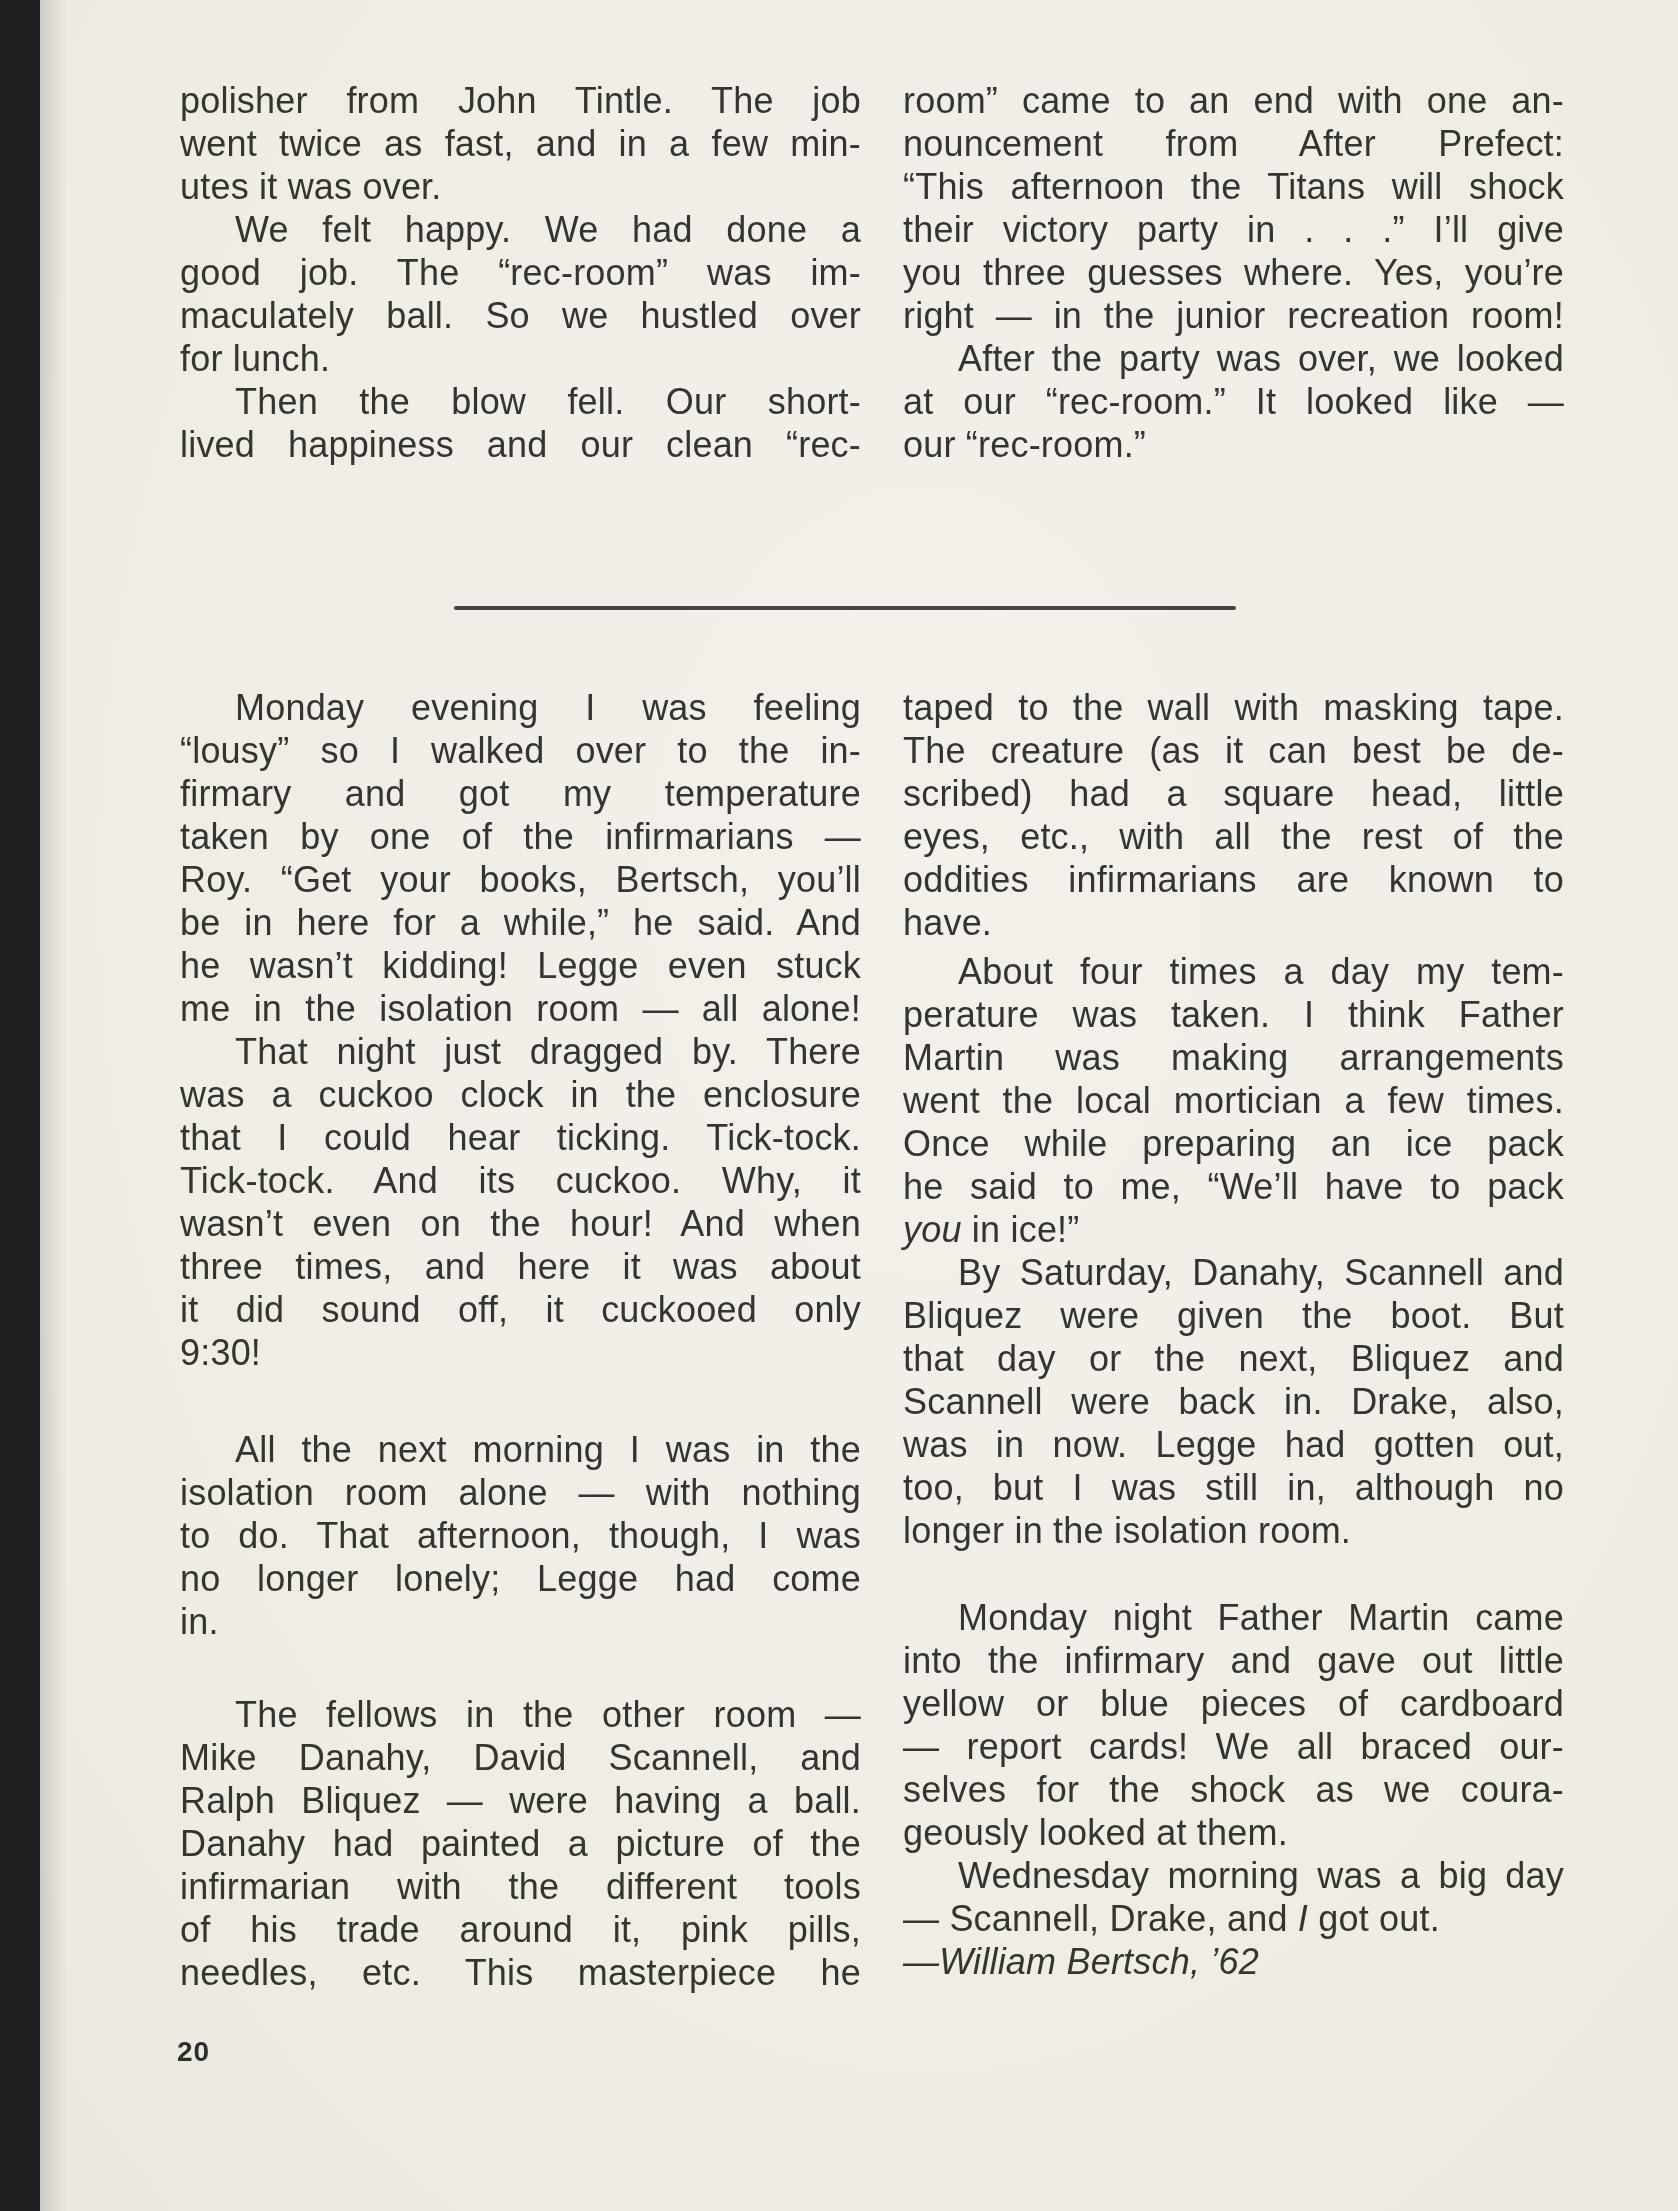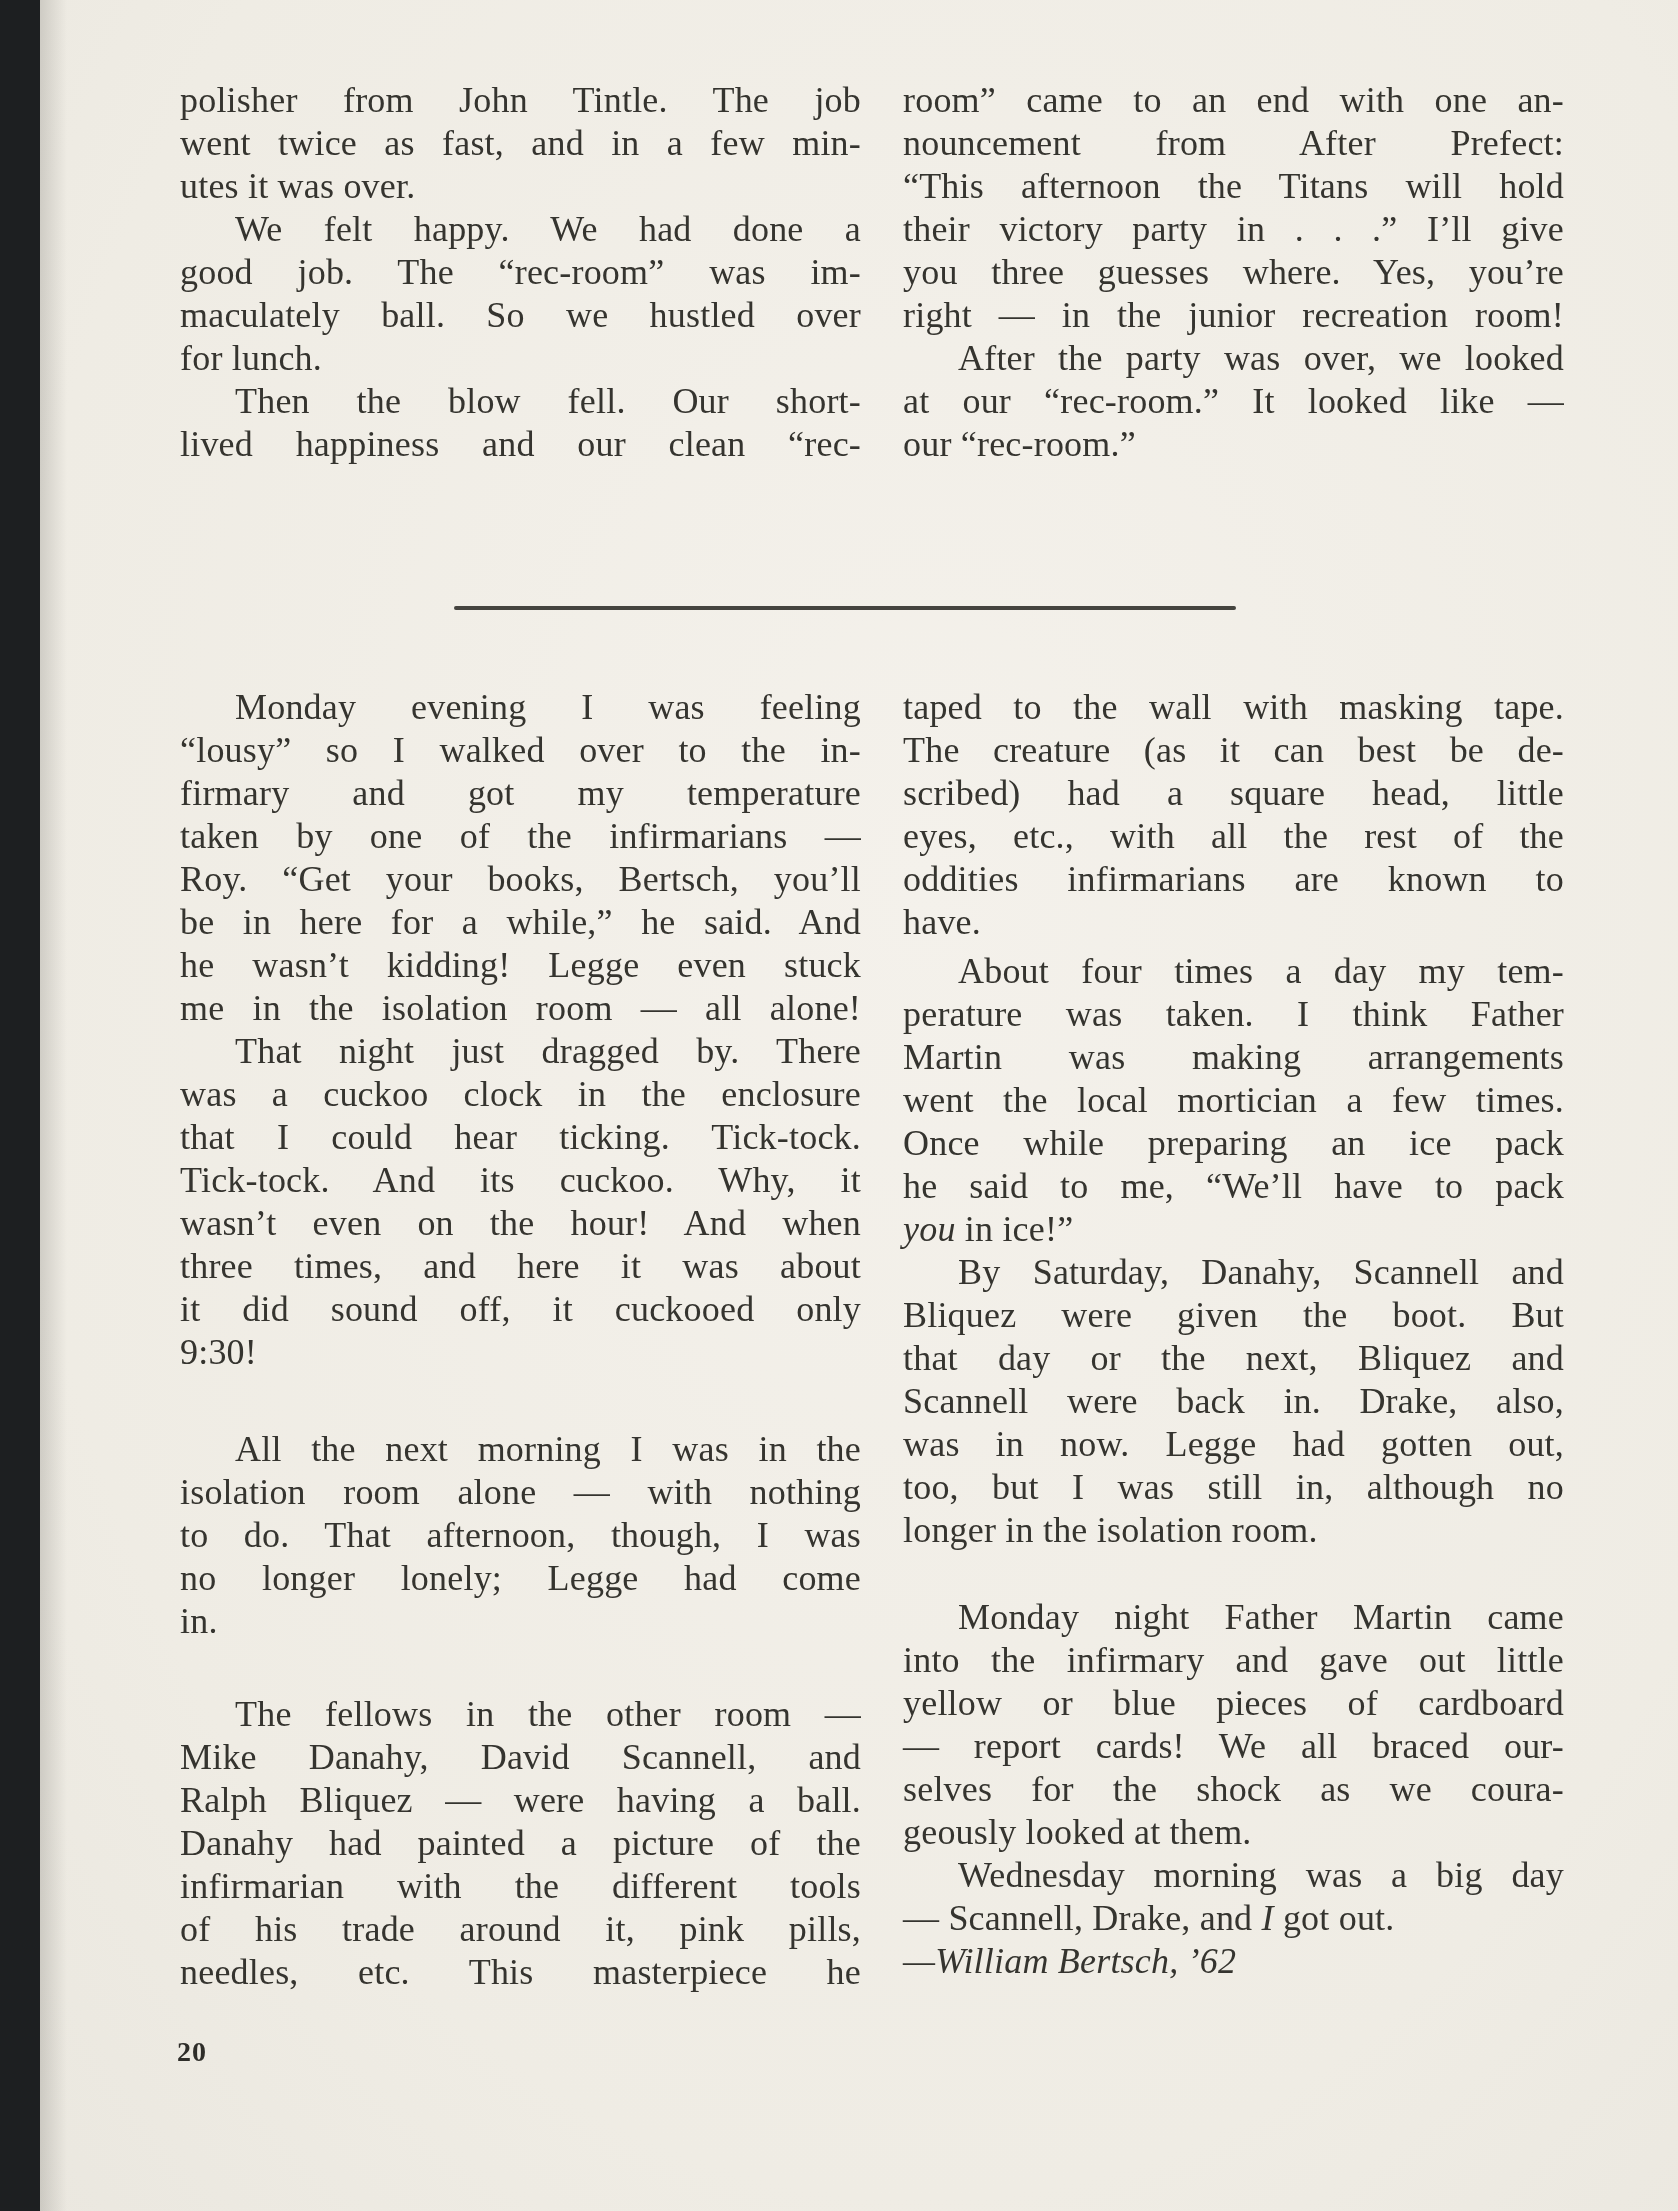--- a/index.html
+++ b/index.html
@@ -2,21 +2,21 @@
 <html><head>
 <meta charset="utf-8">
 <style>
   html,body{margin:0;padding:0;background:#888;}
   .page{
     position:relative;
     width:1679px;height:2212px;
     background:#f1eee7;
     background-image:radial-gradient(ellipse at 55% 40%, #f4f1eb 0%, #efece4 70%, #eae7df 100%);
     overflow:hidden;
-    font-family:Liberation Serif, serif;
+    font-family:Liberation Sans, sans-serif;
     color:#35342f;
   }
   .spine{
     position:absolute;left:0;top:0;width:40px;height:2212px;
     background:#1d1f21;
   }
   .spine-shadow{
     position:absolute;left:40px;top:0;width:27px;height:2212px;
     background:linear-gradient(to right, rgba(45,44,40,0.16), rgba(45,44,40,0));
   }
@@ -78,21 +78,21 @@
       <div class="para">
         <div class="line ind">Then the blow fell.  Our short-</div>
         <div class="line">lived happiness and our clean “rec-</div>
       </div>
     </div>
 
   <div class="col col-s1-right">
       <div class="para">
         <div class="line">room” came to an end with one an-</div>
         <div class="line">nouncement from After Prefect:</div>
-        <div class="line">“This afternoon the Titans will hold</div>
+        <div class="line">“This afternoon the Titans will shock</div>
         <div class="line">their victory party in . . .”  I’ll give</div>
         <div class="line">you three guesses where.  Yes, you’re</div>
         <div class="line">right — in the junior recreation room!</div>
       </div>
       <div class="para">
         <div class="line ind">After the party was over, we looked</div>
         <div class="line">at our “rec-room.”  It looked like —</div>
         <div class="line last">our “rec-room.”</div>
       </div>
     </div>

